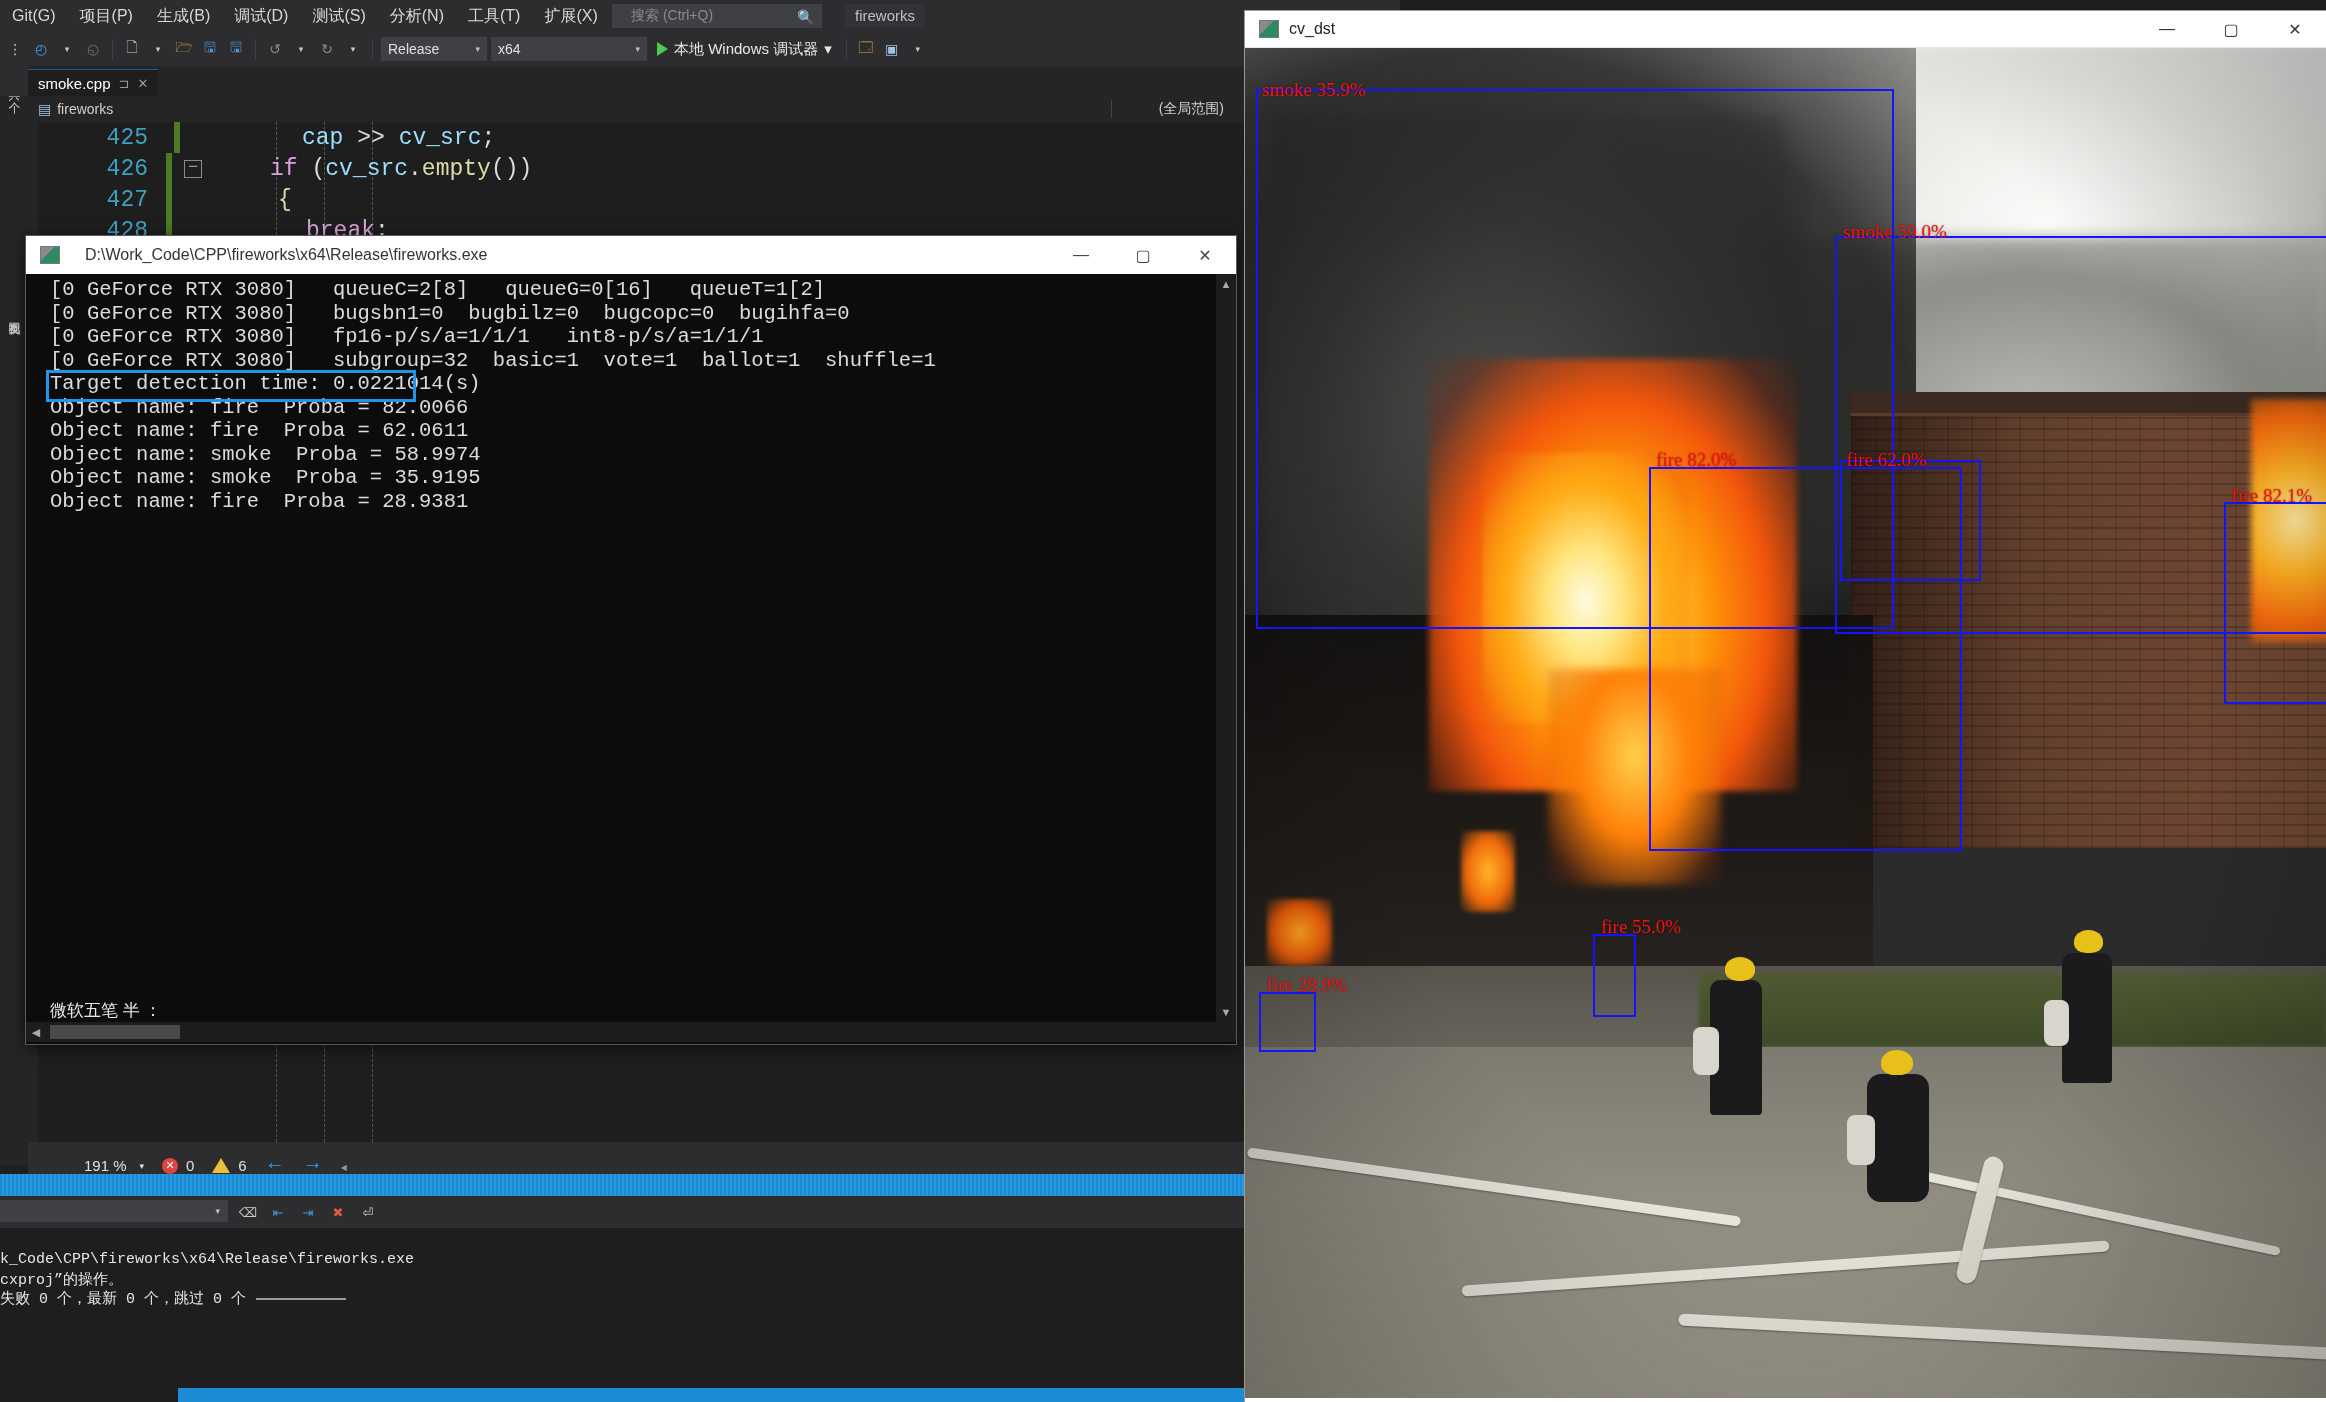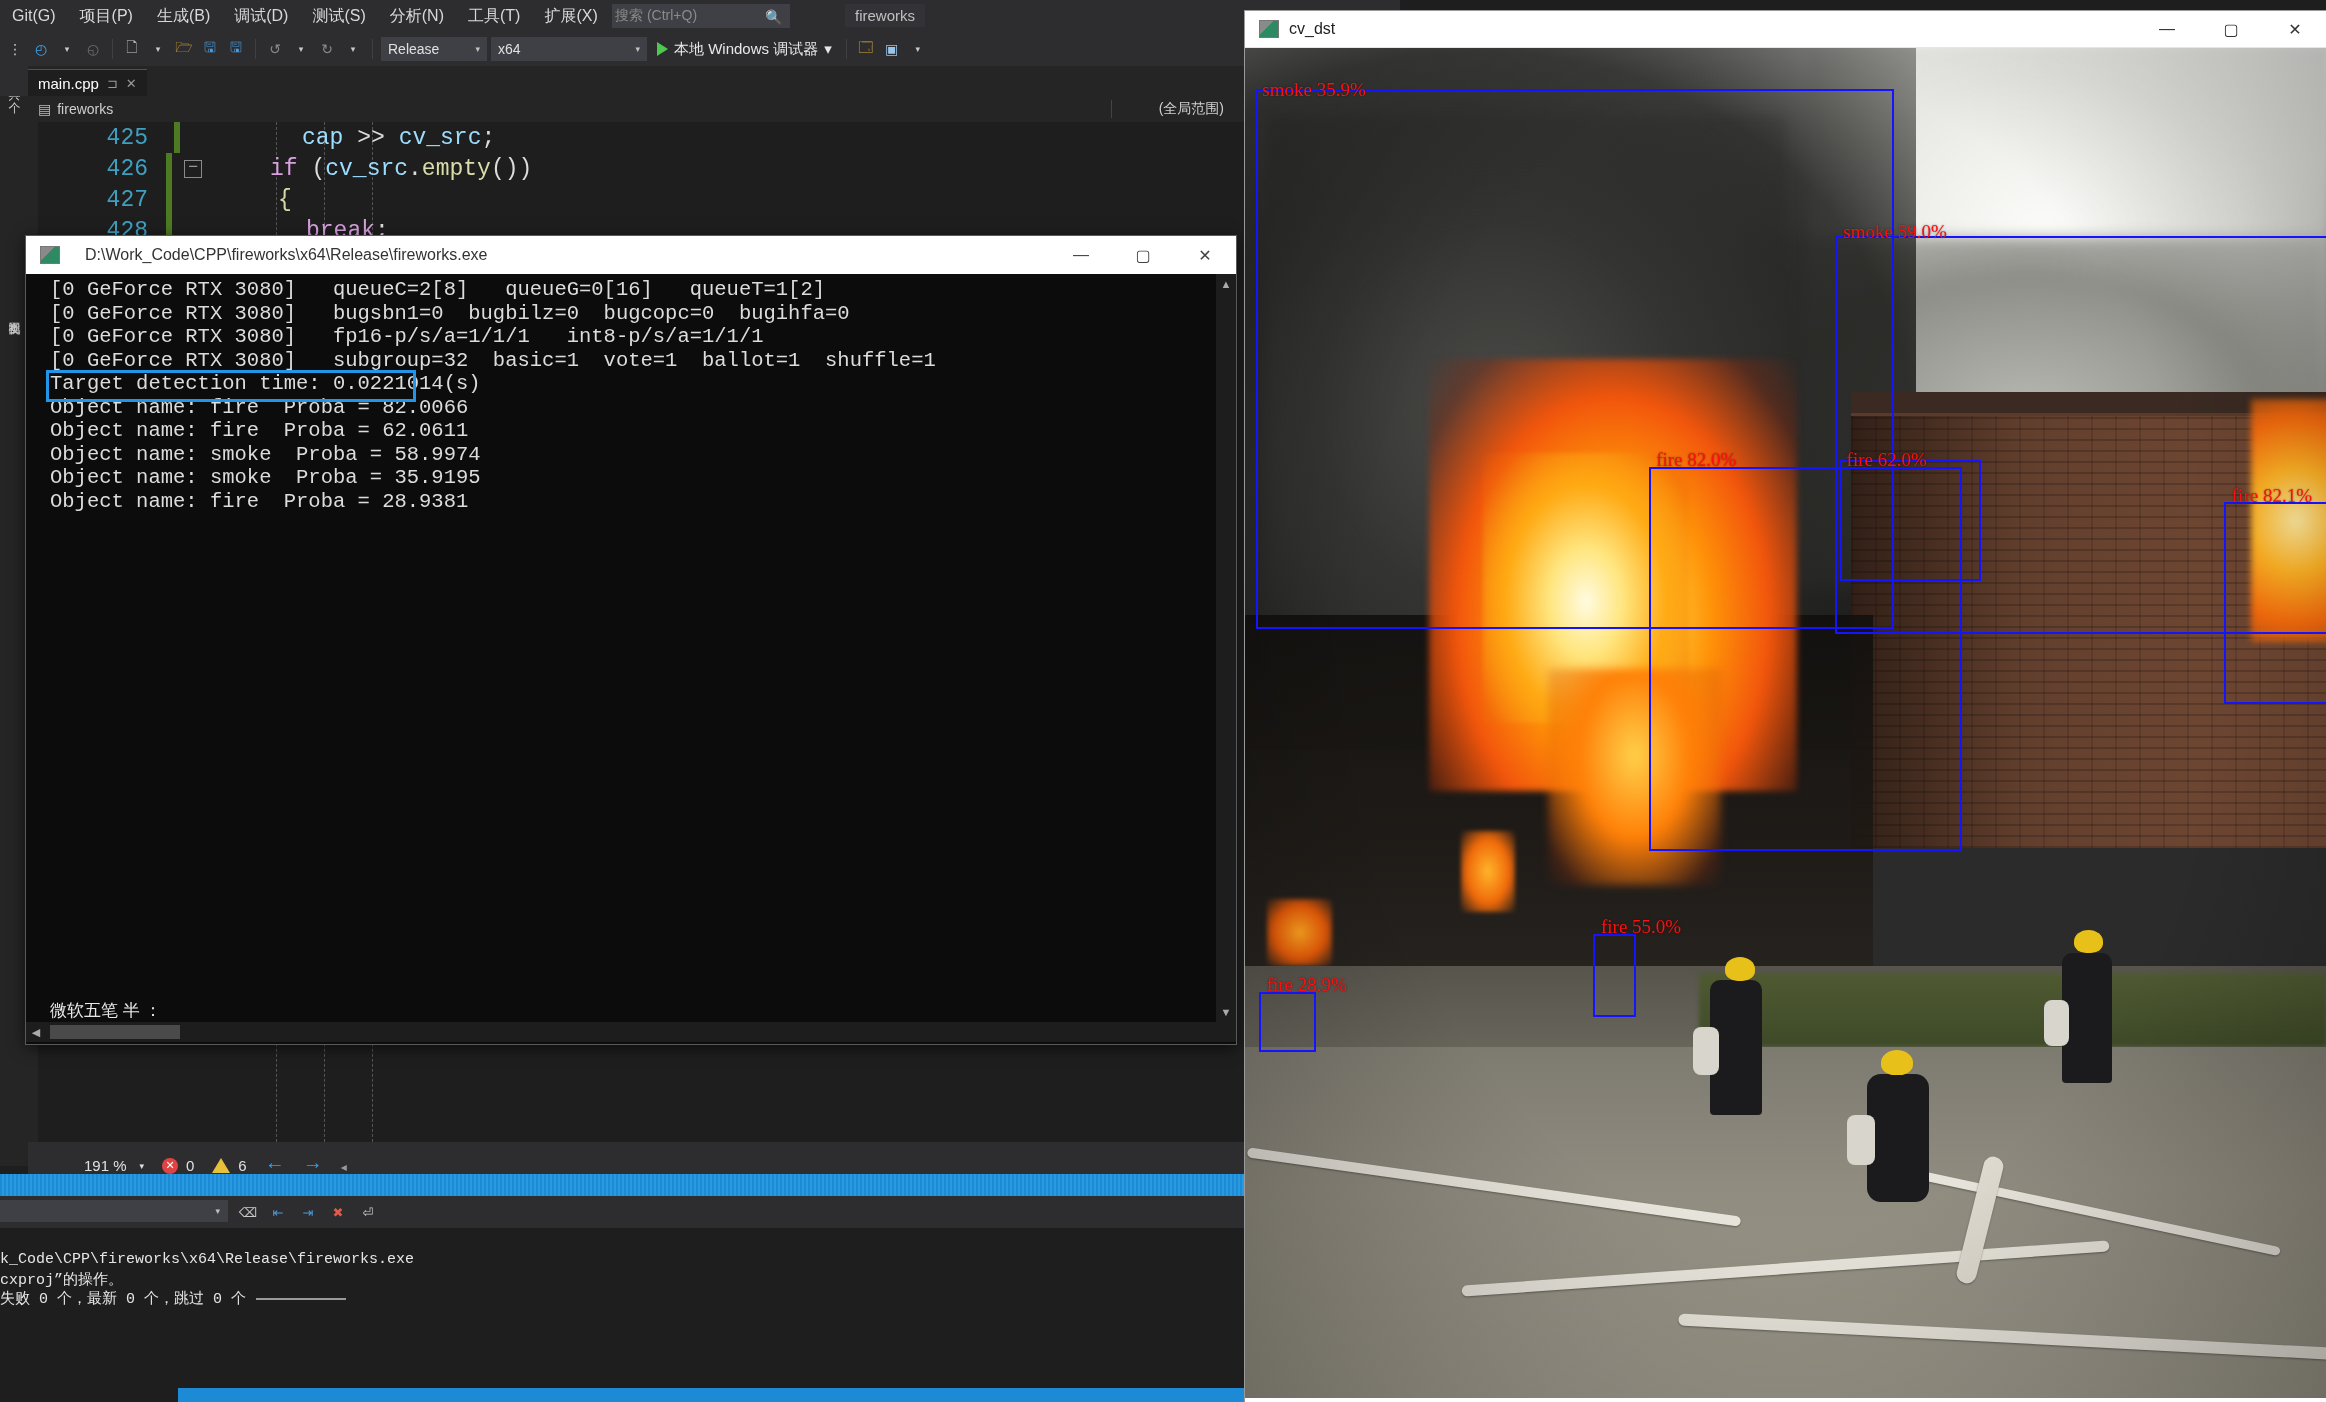--- a/index.html
+++ b/index.html
@@ -7,21 +7,21 @@
        font-family:"Liberation Sans",sans-serif;color:#f1f1f1;}
 
   
   #vs-root{position:absolute;left:0;top:0;width:1244px;height:1402px;background:#1e1e1e;}
 
   
   .menubar{position:absolute;left:0;top:0;width:1400px;height:32px;background:#2d2d30;
            display:flex;align-items:center;}
   .menu-item{font-size:16px;color:#d8d8d8;padding:4px 12px;white-space:nowrap;}
   .search-box{position:absolute;left:612px;top:4px;width:172px;height:22px;background:#3f3f46;
-              border:1px solid #3f3f46;display:flex;align-items:center;padding:0 2px;}
+              border:1px solid #3f3f46;display:flex;align-items:center;padding:0 18px;}
   .search-box span{font-size:14px;color:#8a8a8a;}
   .search-mag{position:absolute;right:6px;top:4px;color:#c8c8c8;font-size:15px;}
   .proj-chip{position:absolute;left:845px;top:4px;font-size:15px;color:#c0c0c0;background:#333337;padding:3px 10px;}
 
   
   .toolbar{position:absolute;left:0;top:32px;width:1244px;height:34px;background:#2d2d30;
            display:flex;align-items:center;gap:4px;padding-left:4px;}
   .tb-ico{width:22px;height:22px;display:flex;align-items:center;justify-content:center;font-size:14px;color:#c8c8c8;}
   .tb-sep{width:1px;height:20px;background:#3f3f46;margin:0 4px;}
   .combo{height:22px;background:#3f3f46;border:1px solid #3f3f46;display:flex;align-items:center;
@@ -237,21 +237,21 @@
   </div>
 
   <div class="leftstrip">
     <div class="vtab">目/共 1 个</div>
     <div class="vtab" style="margin-top:220px;">类视图</div>
   </div>
   <div class="panel-hdr-left"></div>
 
   <div class="tabbar">
     <div class="doc-tab">
-      <span>main.cpp</span>
+      <span>smoke.cpp</span>
       <span class="x">⊐</span>
       <span class="x">✕</span>
     </div>
   </div>
 
   <div class="navbar">
     <div class="nav-left">
       <span style="color:#9ac4e8;">▤</span>
       <span>fireworks</span>
     </div>

